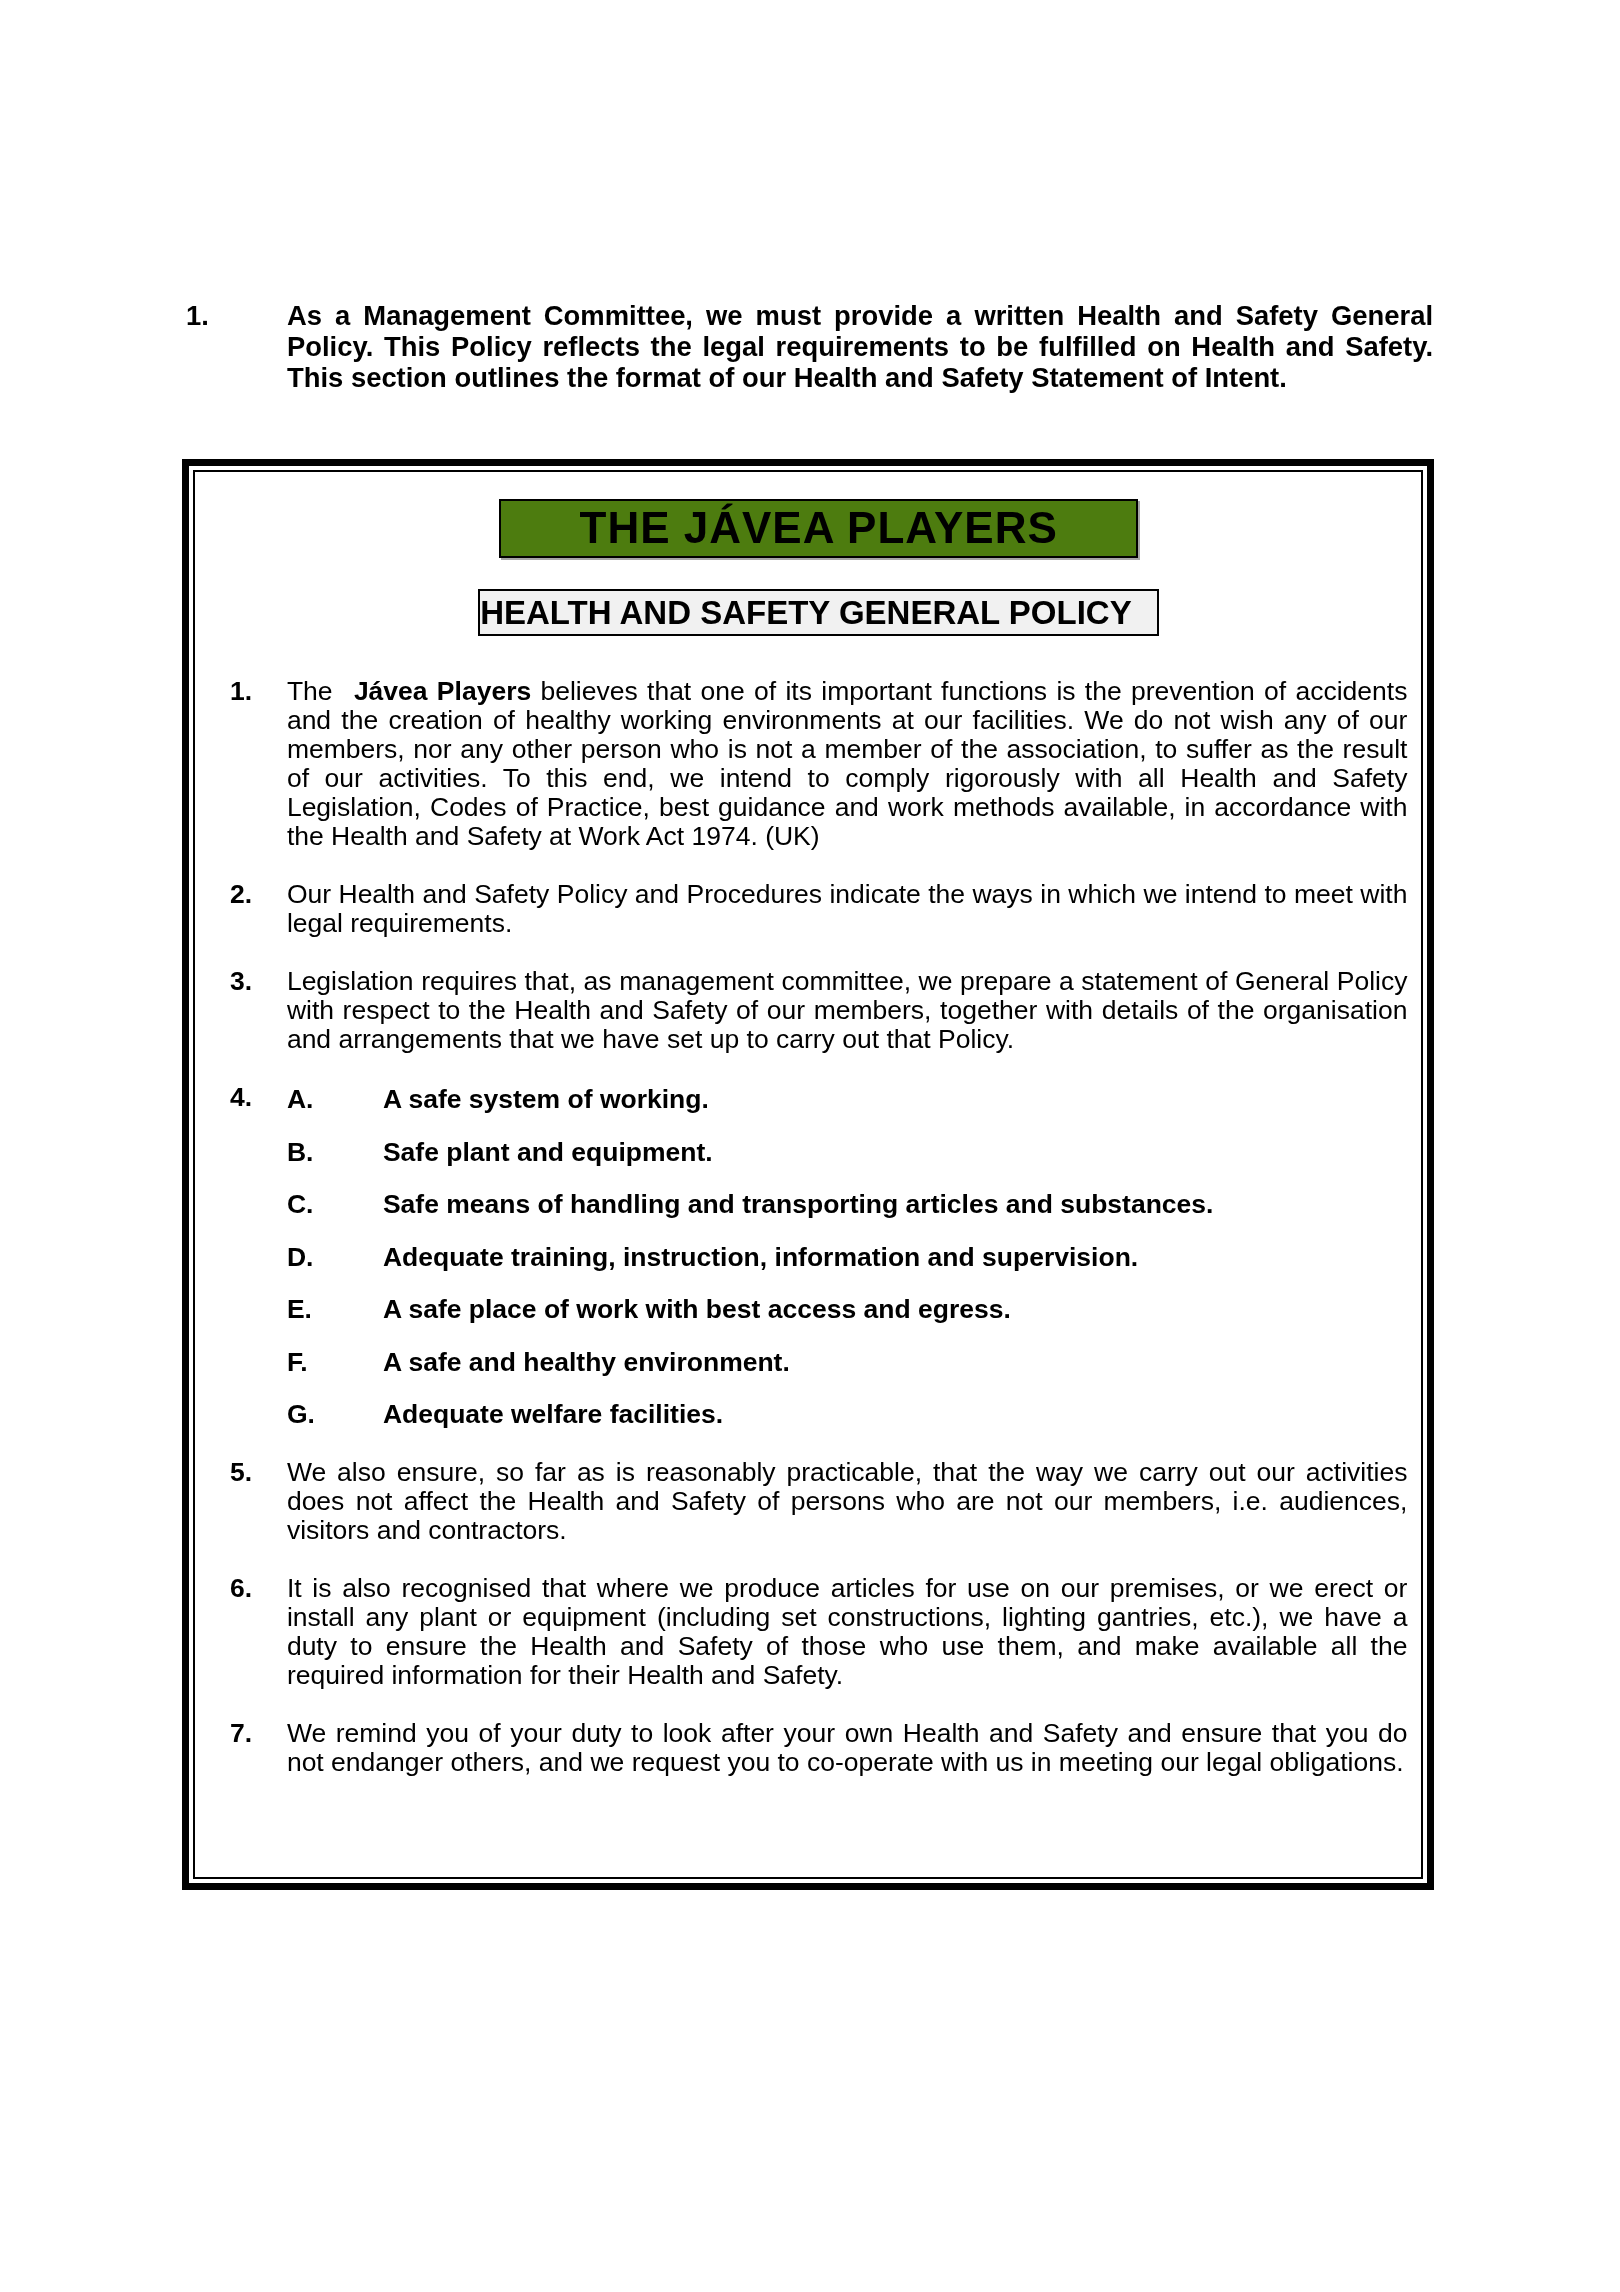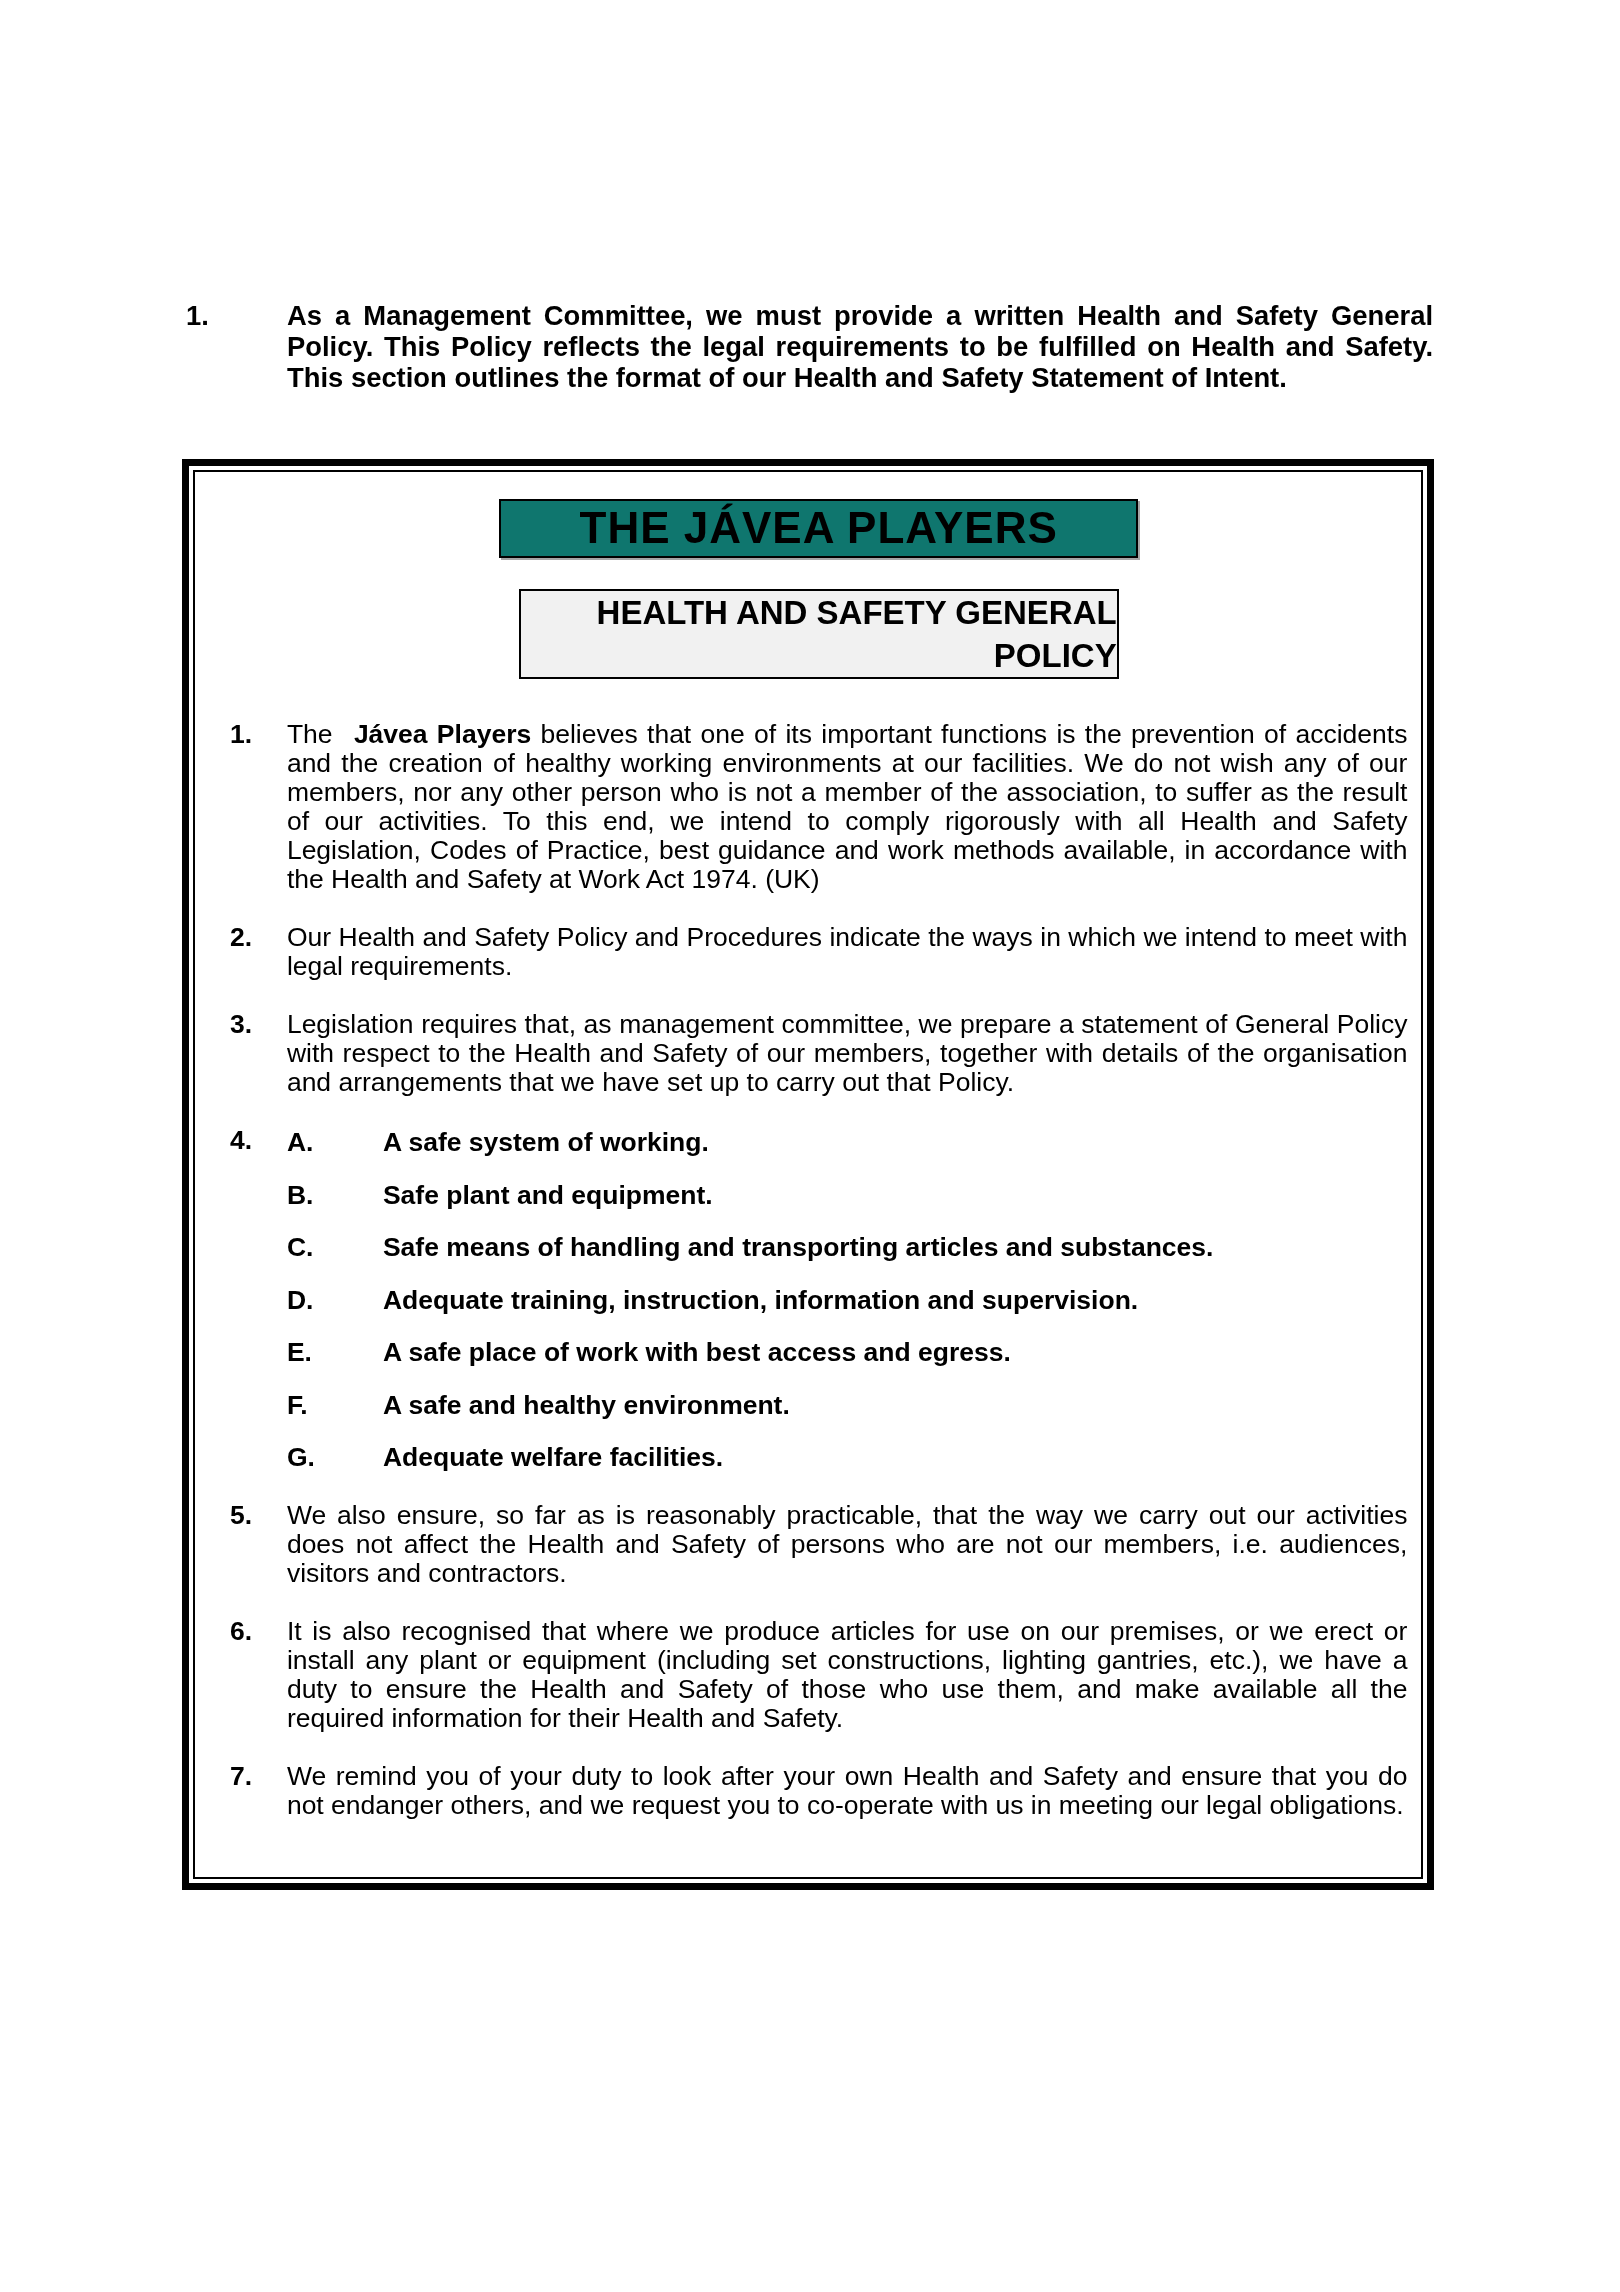--- a/index.html
+++ b/index.html
@@ -40,23 +40,23 @@
     border: 2.9px solid #000;
     text-align: center;
     font-weight: bold; font-size: 44px; line-height: 51px;
     letter-spacing: 1px;
     padding: 1px 0 2.9px 0;
     box-shadow: 2px 2px 0 rgba(0,0,0,0.35);
   }
 
   
   .policy-heading-box {
-    width: 600px; margin: 31px auto 0 auto;
+    width: 681px; margin: 31px auto 0 auto;
     border: 2px solid #000;
-    text-align: right;
+    text-align: left;
     font-weight: bold; font-size: 33px; line-height: 43px;
     padding: 0;
   }
 
   
   .items { margin-top: 41px; }
   .item {
     display: grid; grid-template-columns: 57px 1fr;
     font-size: 26.5px; line-height: 29px;
     margin-bottom: 29px;
@@ -81,21 +81,21 @@
 <div>
 
   <div class="intro">
     <span class="num">1.</span>
     <span class="txt">As a Management Committee, we must provide a written Health and Safety General Policy. This Policy reflects the legal requirements to be fulfilled on Health and Safety. This section outlines the format of our Health and Safety Statement of Intent.</span>
   </div>
 
   <div class="policy-box">
     <div class="policy-box-inner">
 
-      <div class="org-title-box" style="background:#0f766e;">
+      <div class="org-title-box" style="background:#4d7c0f;">
         <div>THE JÁVEA PLAYERS</div>
       </div>
 
       <div class="policy-heading-box" style="background:#f1f1f1;">
         <div>HEALTH AND SAFETY GENERAL POLICY</div>
       </div>
 
       <div class="items">
 
         <div class="item">

